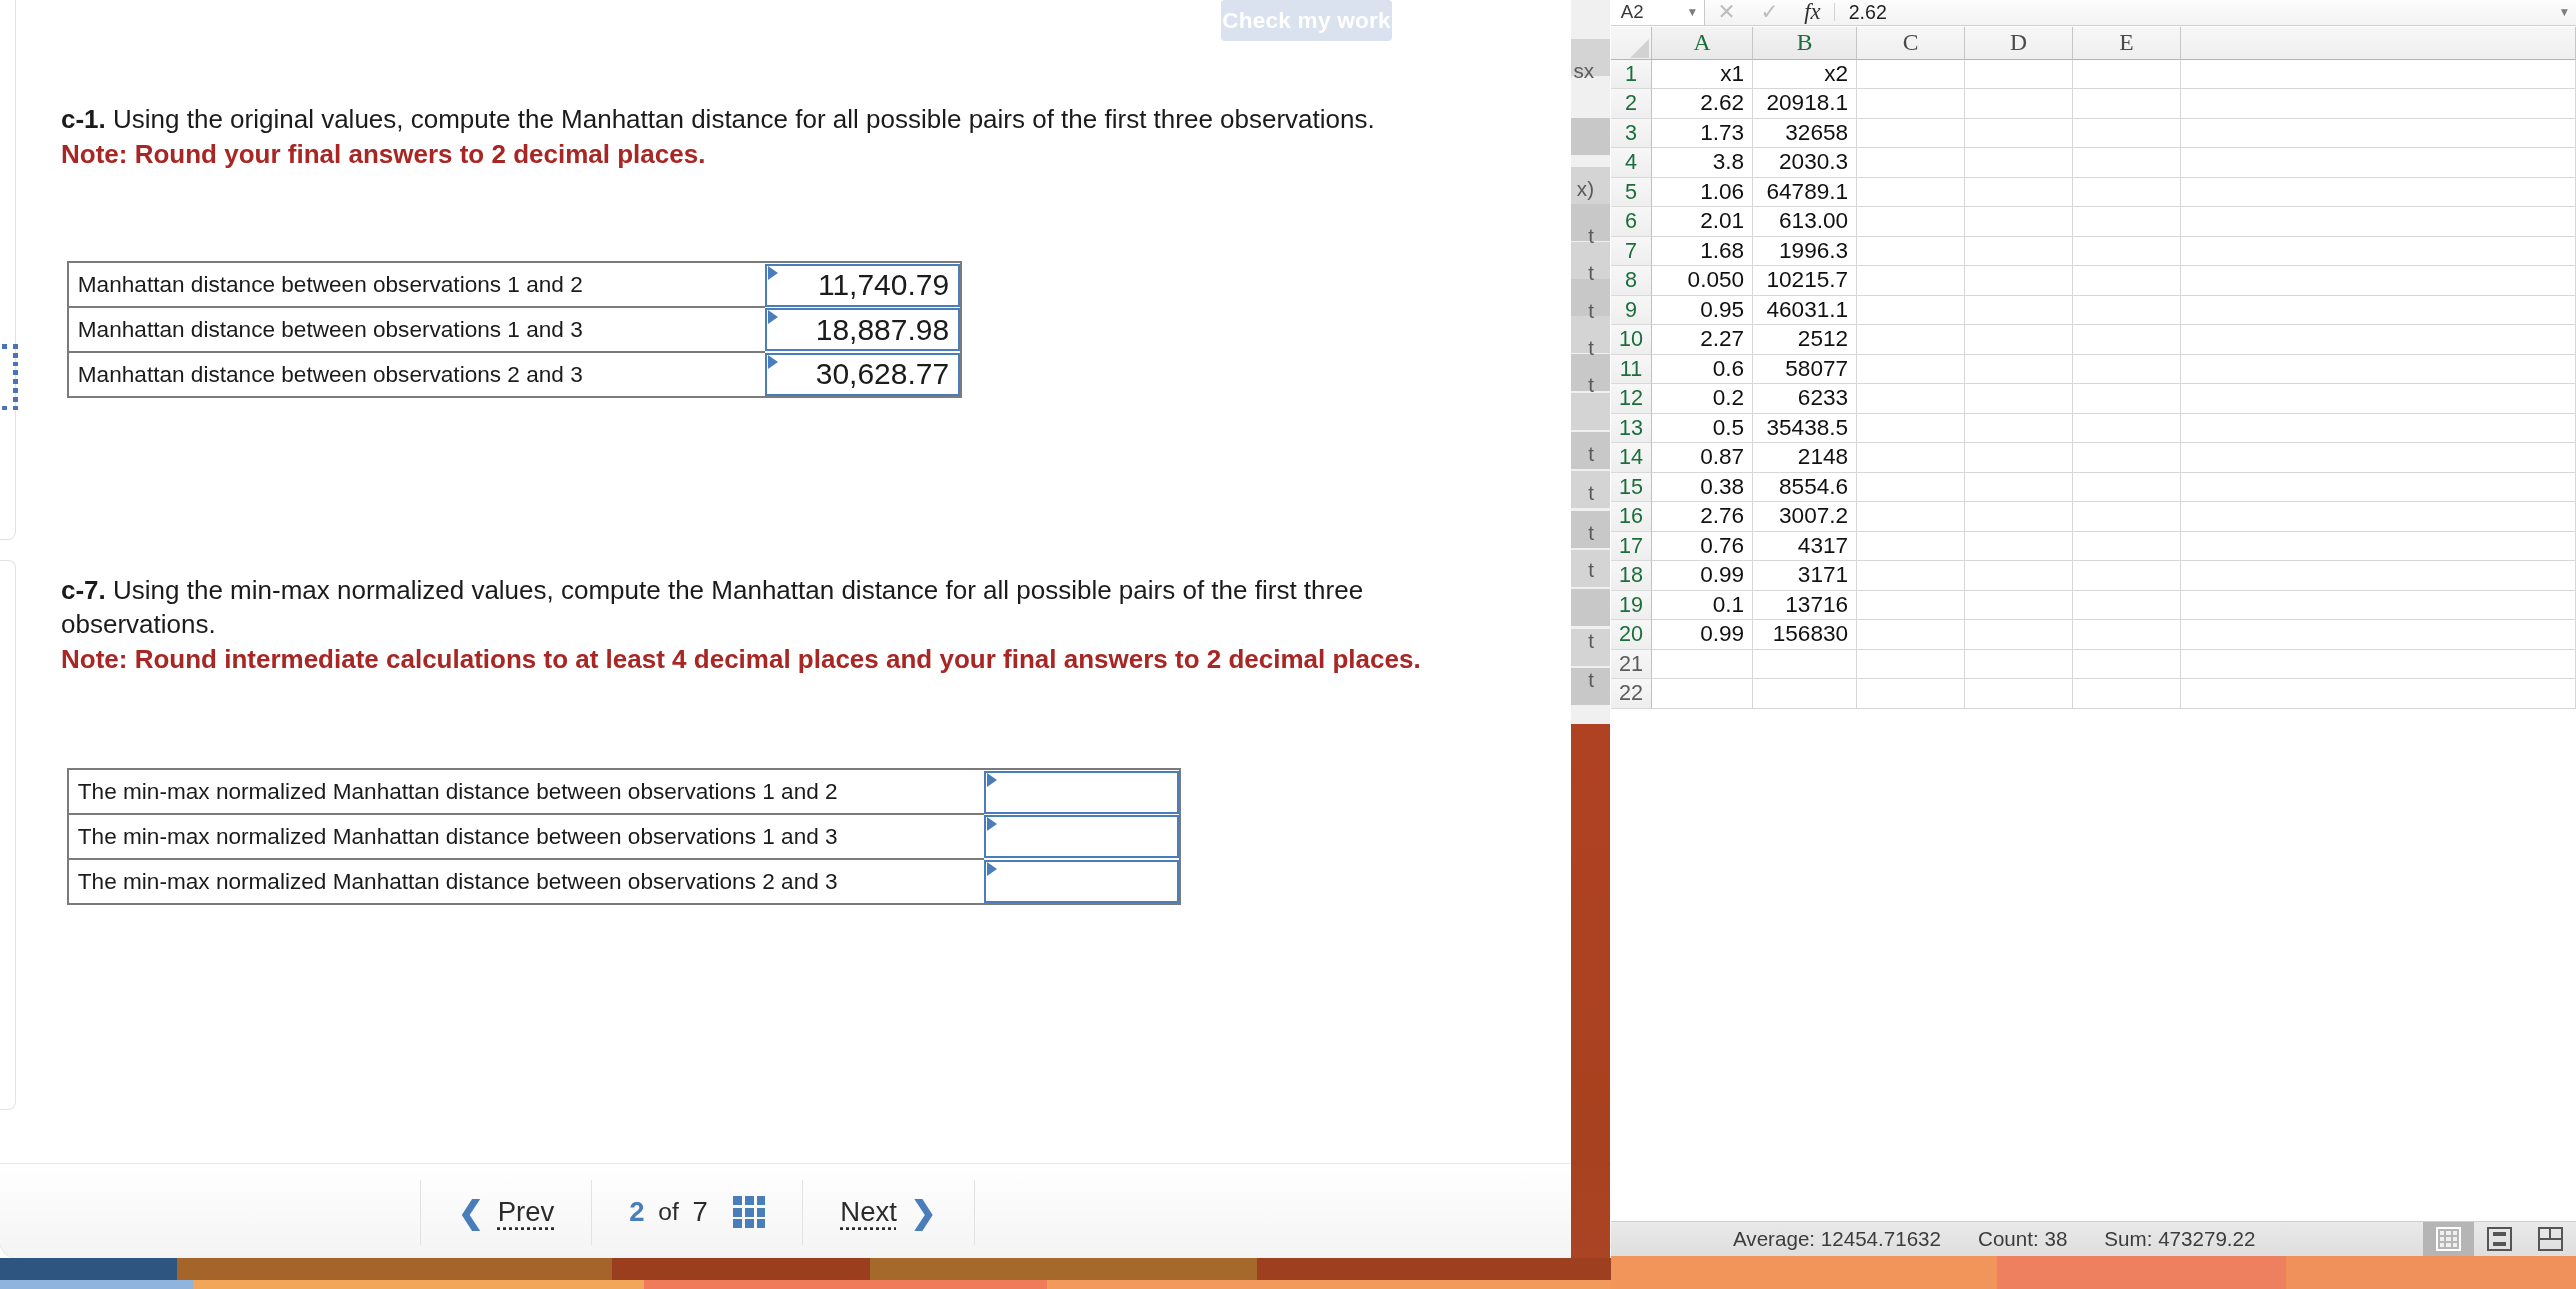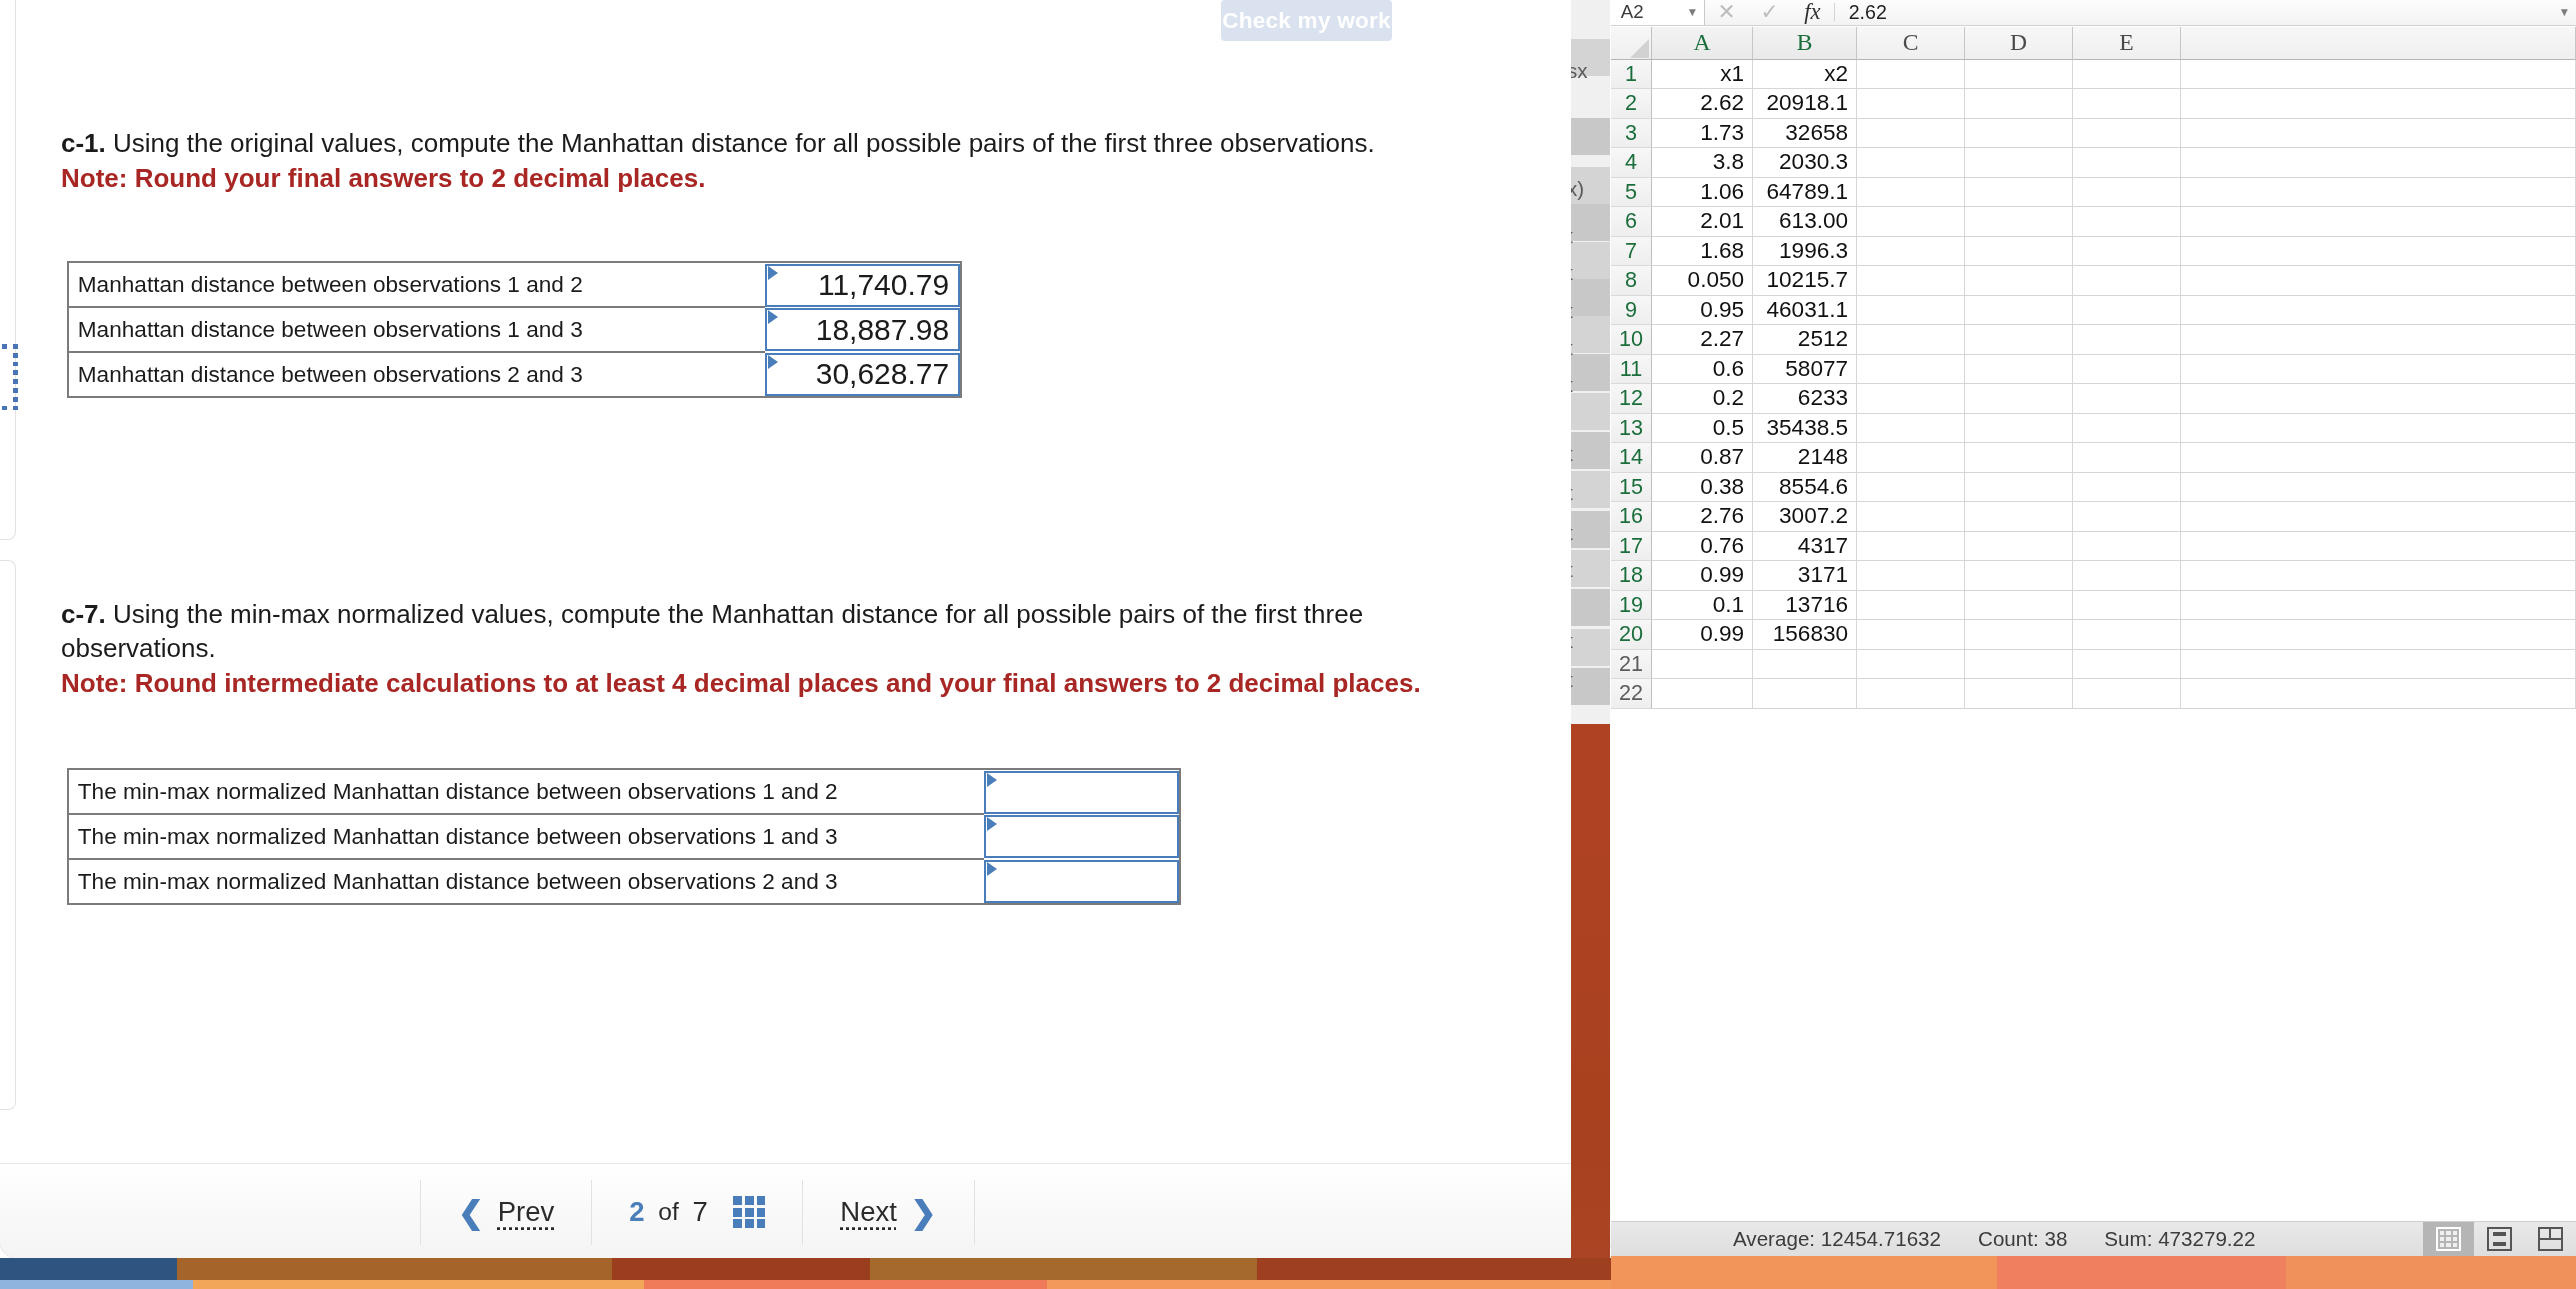--- a/index.html
+++ b/index.html
@@ -69,21 +69,21 @@
     background: #d9e2ee;
     border-radius: 3.9px;
     color: #ffffff;
     font-size: 22.6px; font-weight: bold;
     display: flex; align-items: center; justify-content: center;
     letter-spacing: 0.2px;
     cursor: pointer;
   }
 
   
-  .q-block { position: absolute; left: 61px; margin-top: 24px; }
+  .q-block { position: absolute; left: 61px; }
   .q-text {
     font-size: 26px;
     color: #1b1b1b;
     line-height: 34px;
     font-family: "Liberation Sans", sans-serif;
   }
   .q-text b { font-weight: bold; }
   .q-note {
     font-size: 26px;
     line-height: 34px;
@@ -186,24 +186,24 @@
   }
 
   
   #sliver {
     position: absolute; left: 1571px; top: 0;
     width: 39px; height: 1159px;
     background: #f0f0f0;
     overflow: hidden;
   }
   .sl-row {
-    position: absolute; right: 4px; width: 39px;
+    position: absolute; right: 14px; width: 39px;
     font-size: 20.6px; color: #5a5a5a;
     font-family: "Liberation Sans", sans-serif;
-    padding-right: 2px;
+    text-align: right; padding-right: 2px;
     white-space: nowrap;
   }
   .sl-band { position: absolute; right: 0; width: 39px; }
 
   #sliver-orange {
     position: absolute; left: 1571px; top: 724px;
     width: 39px; height: 534px;
     background: linear-gradient(180deg,#b04223,#a8411f 80%, #ab4424);
   }
 

